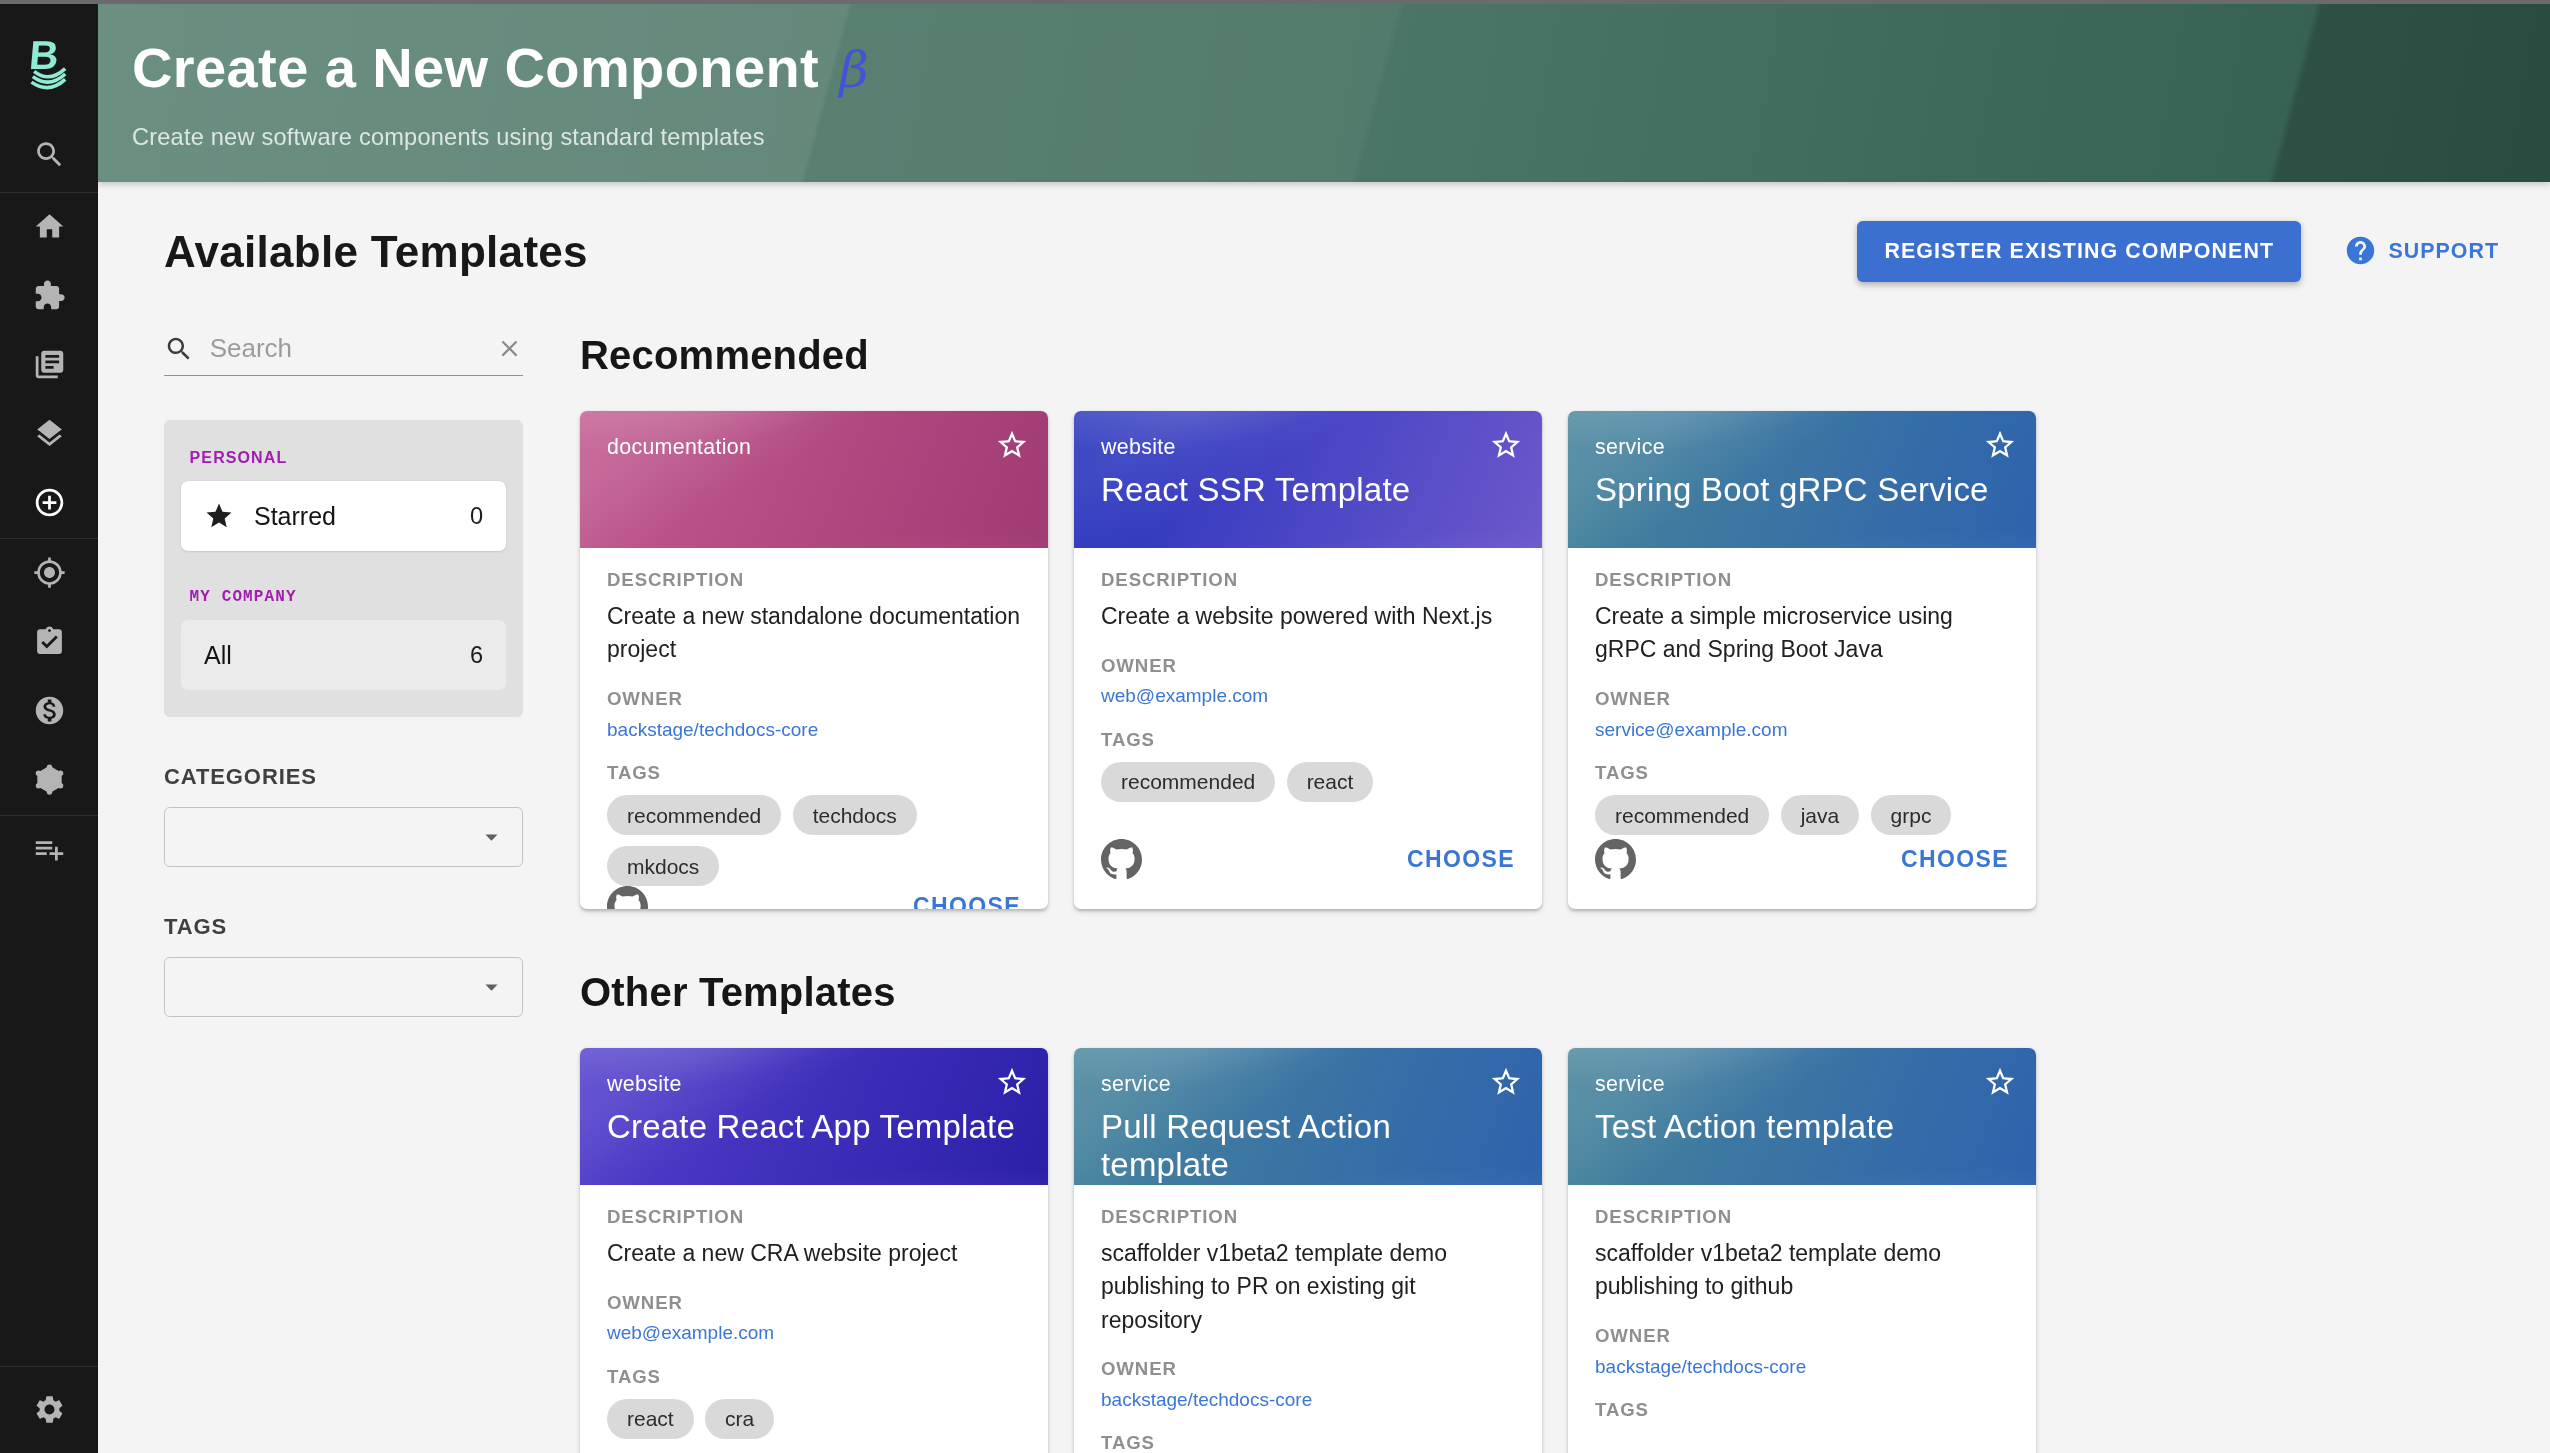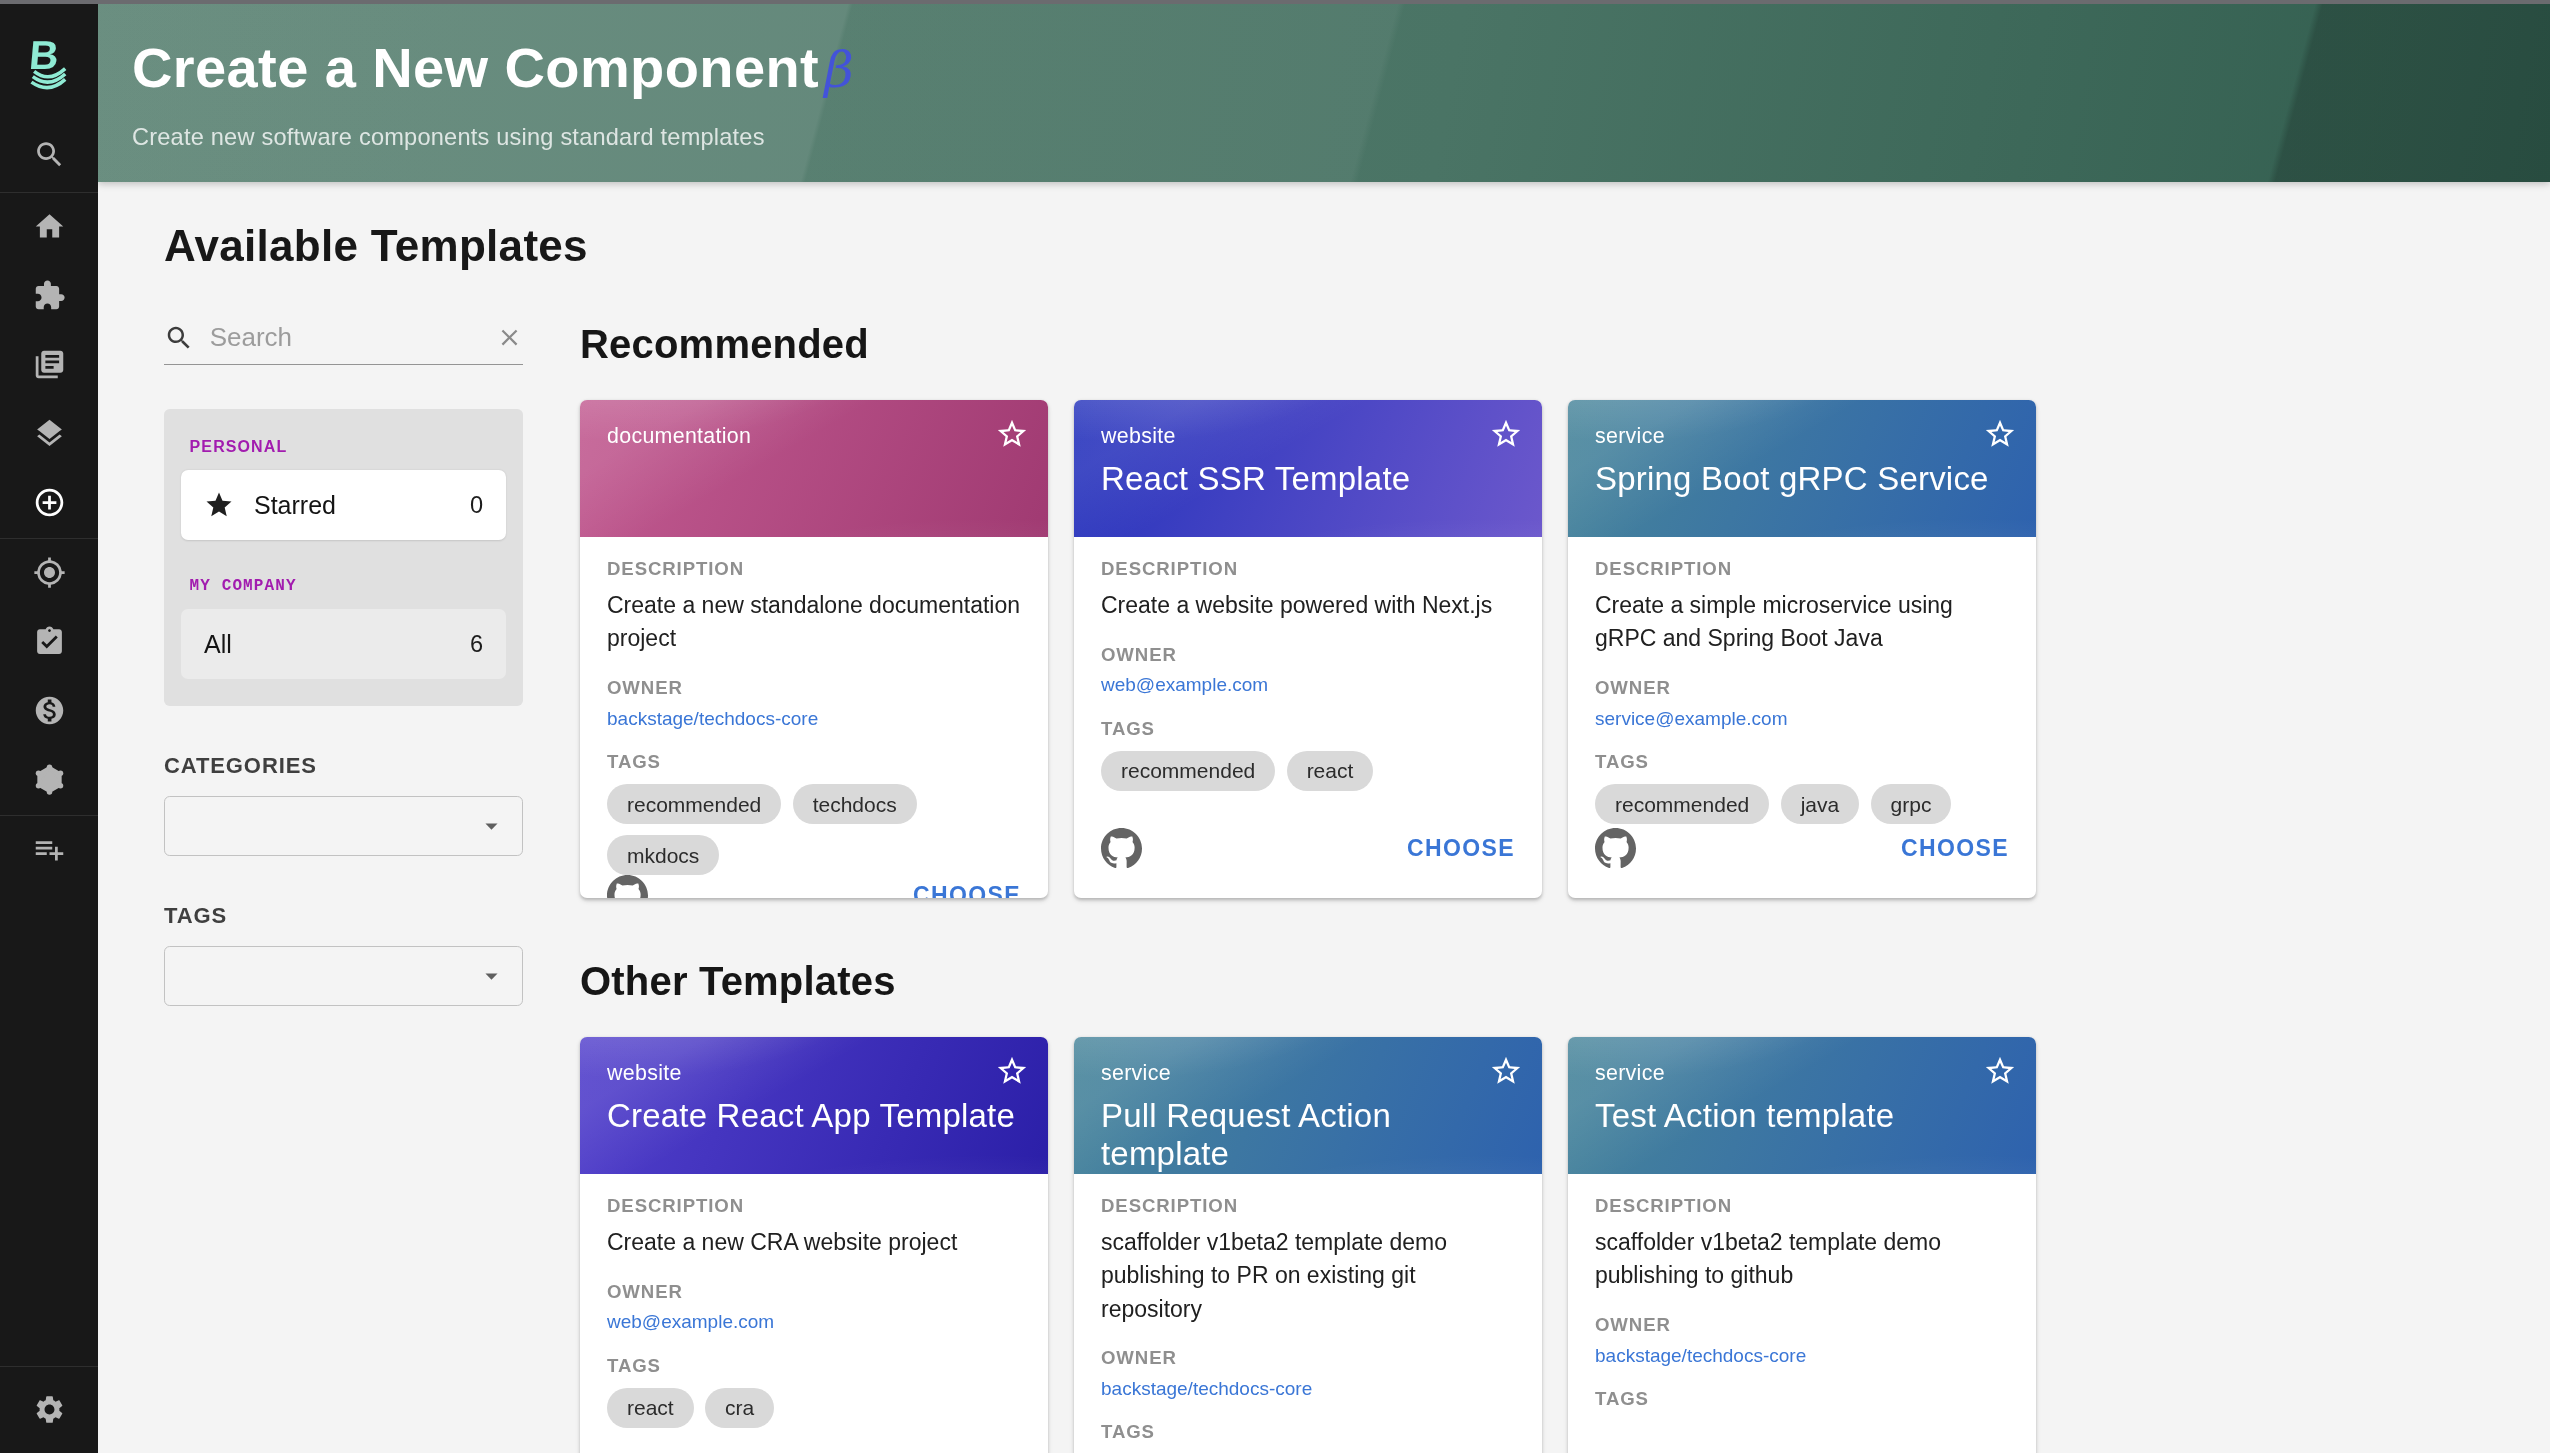--- a/index.html
+++ b/index.html
@@ -32,21 +32,21 @@
   
   .header {
     position: absolute; left: 98px; top: 4.3px; right: 0; height: 178px;
     padding: 31px 0 0 34px; color: #fff; z-index: 40;
     background:
       linear-gradient(105deg, rgba(255,255,255,0.12) 0%, rgba(255,255,255,0.12) 30%, rgba(255,255,255,0.05) 30.2%, rgba(255,255,255,0.05) 52%, rgba(255,255,255,0) 52.3%),
       linear-gradient(285deg, rgba(0,0,0,0.18) 0%, rgba(0,0,0,0.18) 11%, rgba(0,0,0,0) 11.3%),
       linear-gradient(100deg, var(--header-green-from,#567f6f) 0%, #4a7465 55%, var(--header-green-to,#315d4e) 100%);
     box-shadow: 0 2.1px 7.1px rgba(0,0,0,0.22);
   }
-  .title-row { display: flex; align-items: baseline; gap: 5px; }
+  .title-row { display: flex; align-items: baseline; gap: 20px; }
   .page-h1 { font-size: 56px; font-weight: bold; letter-spacing: 0.4px; }
   .beta { font-family: "DejaVu Serif", serif; font-style: italic; font-size: 51px; color: var(--beta-blue, #4353d9); font-weight: 500; }
   .subtitle { margin-top: 24px; font-size: 23.6px; color: rgba(255,255,255,0.78); letter-spacing: 0.2px; }
 
   
   .content { position: absolute; left: 98px; top: 182px; right: 0; bottom: 0; padding: 39px 51px 0 34px; overflow: hidden; margin-left: 32px; }
 
   .toolbar { display: flex; align-items: center; justify-content: space-between; }
   .page-h2 { font-size: 44px; font-weight: bold; color: #181818; letter-spacing: 0.3px; }
   .toolbar-right { display: flex; align-items: center; gap: 43px; }
@@ -255,20 +255,31 @@
     <h1 class="page-h1">Create a New Component</h1>
     <span class="beta">β</span>
   </div>
   <div class="subtitle">Create new software components using standard templates</div>
 </header>
 
 <main class="content">
 
   <div class="toolbar">
     <h2 class="page-h2">Available Templates</h2>
+    <div class="toolbar-right">
+      <button class="register-btn">REGISTER EXISTING COMPONENT</button>
+      <div class="support">
+        <span>
+          <svg viewBox="0 0 24 24">
+              <path d="M12 2C6.48 2 2 6.48 2 12s4.48 10 10 10 10-4.48 10-10S17.52 2 12 2zm1 17h-2v-2h2v2zm2.07-7.75l-.9.92C13.45 12.9 13 13.5 13 15h-2v-.5c0-1.1.45-2.1 1.17-2.83l1.24-1.26c.37-.36.59-.86.59-1.41 0-1.1-.9-2-2-2s-2 .9-2 2H8c0-2.21 1.79-4 4-4s4 1.79 4 4c0 .88-.36 1.68-.93 2.25z"></path>
+            </svg>
+        </span>
+        <span class="support-label">SUPPORT</span>
+      </div>
+    </div>
   </div>
 
   <div class="main">
 
     <aside class="filters">
       <div class="search-row">
         <svg class="mag" viewBox="0 0 24 24">
             <path d="M15.5 14h-.79l-.28-.27C15.41 12.59 16 11.11 16 9.5 16 5.91 13.09 3 9.5 3S3 5.91 3 9.5 5.91 16 9.5 16c1.61 0 3.09-.59 4.23-1.57l.27.28v.79l5 4.99L20.49 19l-4.99-5zm-6 0C7.01 14 5 11.99 5 9.5S7.01 5 9.5 5 14 7.01 14 9.5 11.99 14 9.5 14z"></path>
           </svg>
         <input class="search-input" placeholder="Search" style="">

